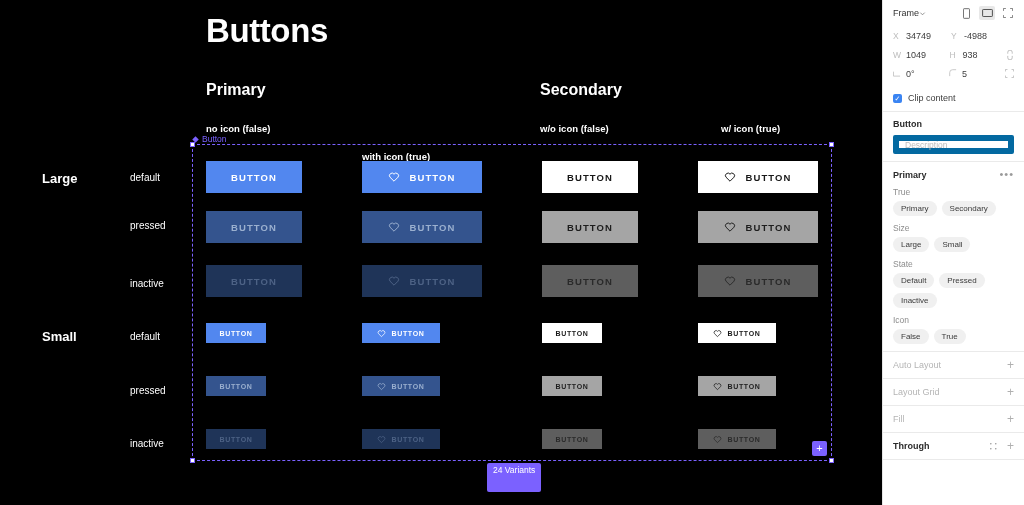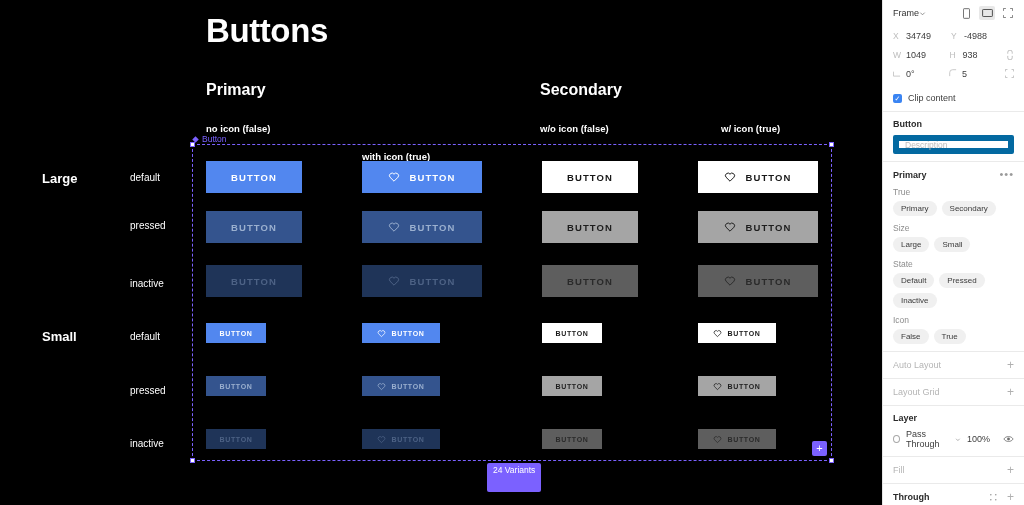--- a/index.html
+++ b/index.html
@@ -474,39 +474,20 @@
       </div>
     </div>
 
     <div class="pnl-sec">
       <div class="sec-title-row">
         <span class="muted-title">Layout Grid</span>
         <span class="plus">+</span>
       </div>
     </div>
 
-    <div class="pnl-sec">
-      <div class="sec-title">Layer</div>
-      <div class="layer-row">
-        <span class="circle-ico"></span>
-        <span class="layer-blend">
-          <span>Pass Through</span>
-          <svg width="7" height="7" viewBox="0 0 8 8">
-            <path d="M1.5 3 L4 5.5 L6.5 3" stroke="#888" stroke-width="0.9" fill="none"></path>
-          </svg>
-        </span>
-        <span class="layer-op">100%</span>
-        <span class="eye" style="margin-left:7px;display:flex;">
-          <svg width="11" height="8" viewBox="0 0 12 9">
-              <path d="M0.8 4.5 C3 0.8 9 0.8 11.2 4.5 C9 8.2 3 8.2 0.8 4.5 Z" stroke="#6d6d6d" stroke-width="0.9" fill="none"></path>
-              <circle cx="6" cy="4.5" r="1.6" fill="#6d6d6d"></circle>
-            </svg>
-        </span>
-      </div>
-    </div>
 
     <div class="pnl-sec">
       <div class="sec-title-row">
         <span class="muted-title">Fill</span>
         <span class="plus">+</span>
       </div>
     </div>
 
     <div class="pnl-sec">
       <div class="sec-title-row">

